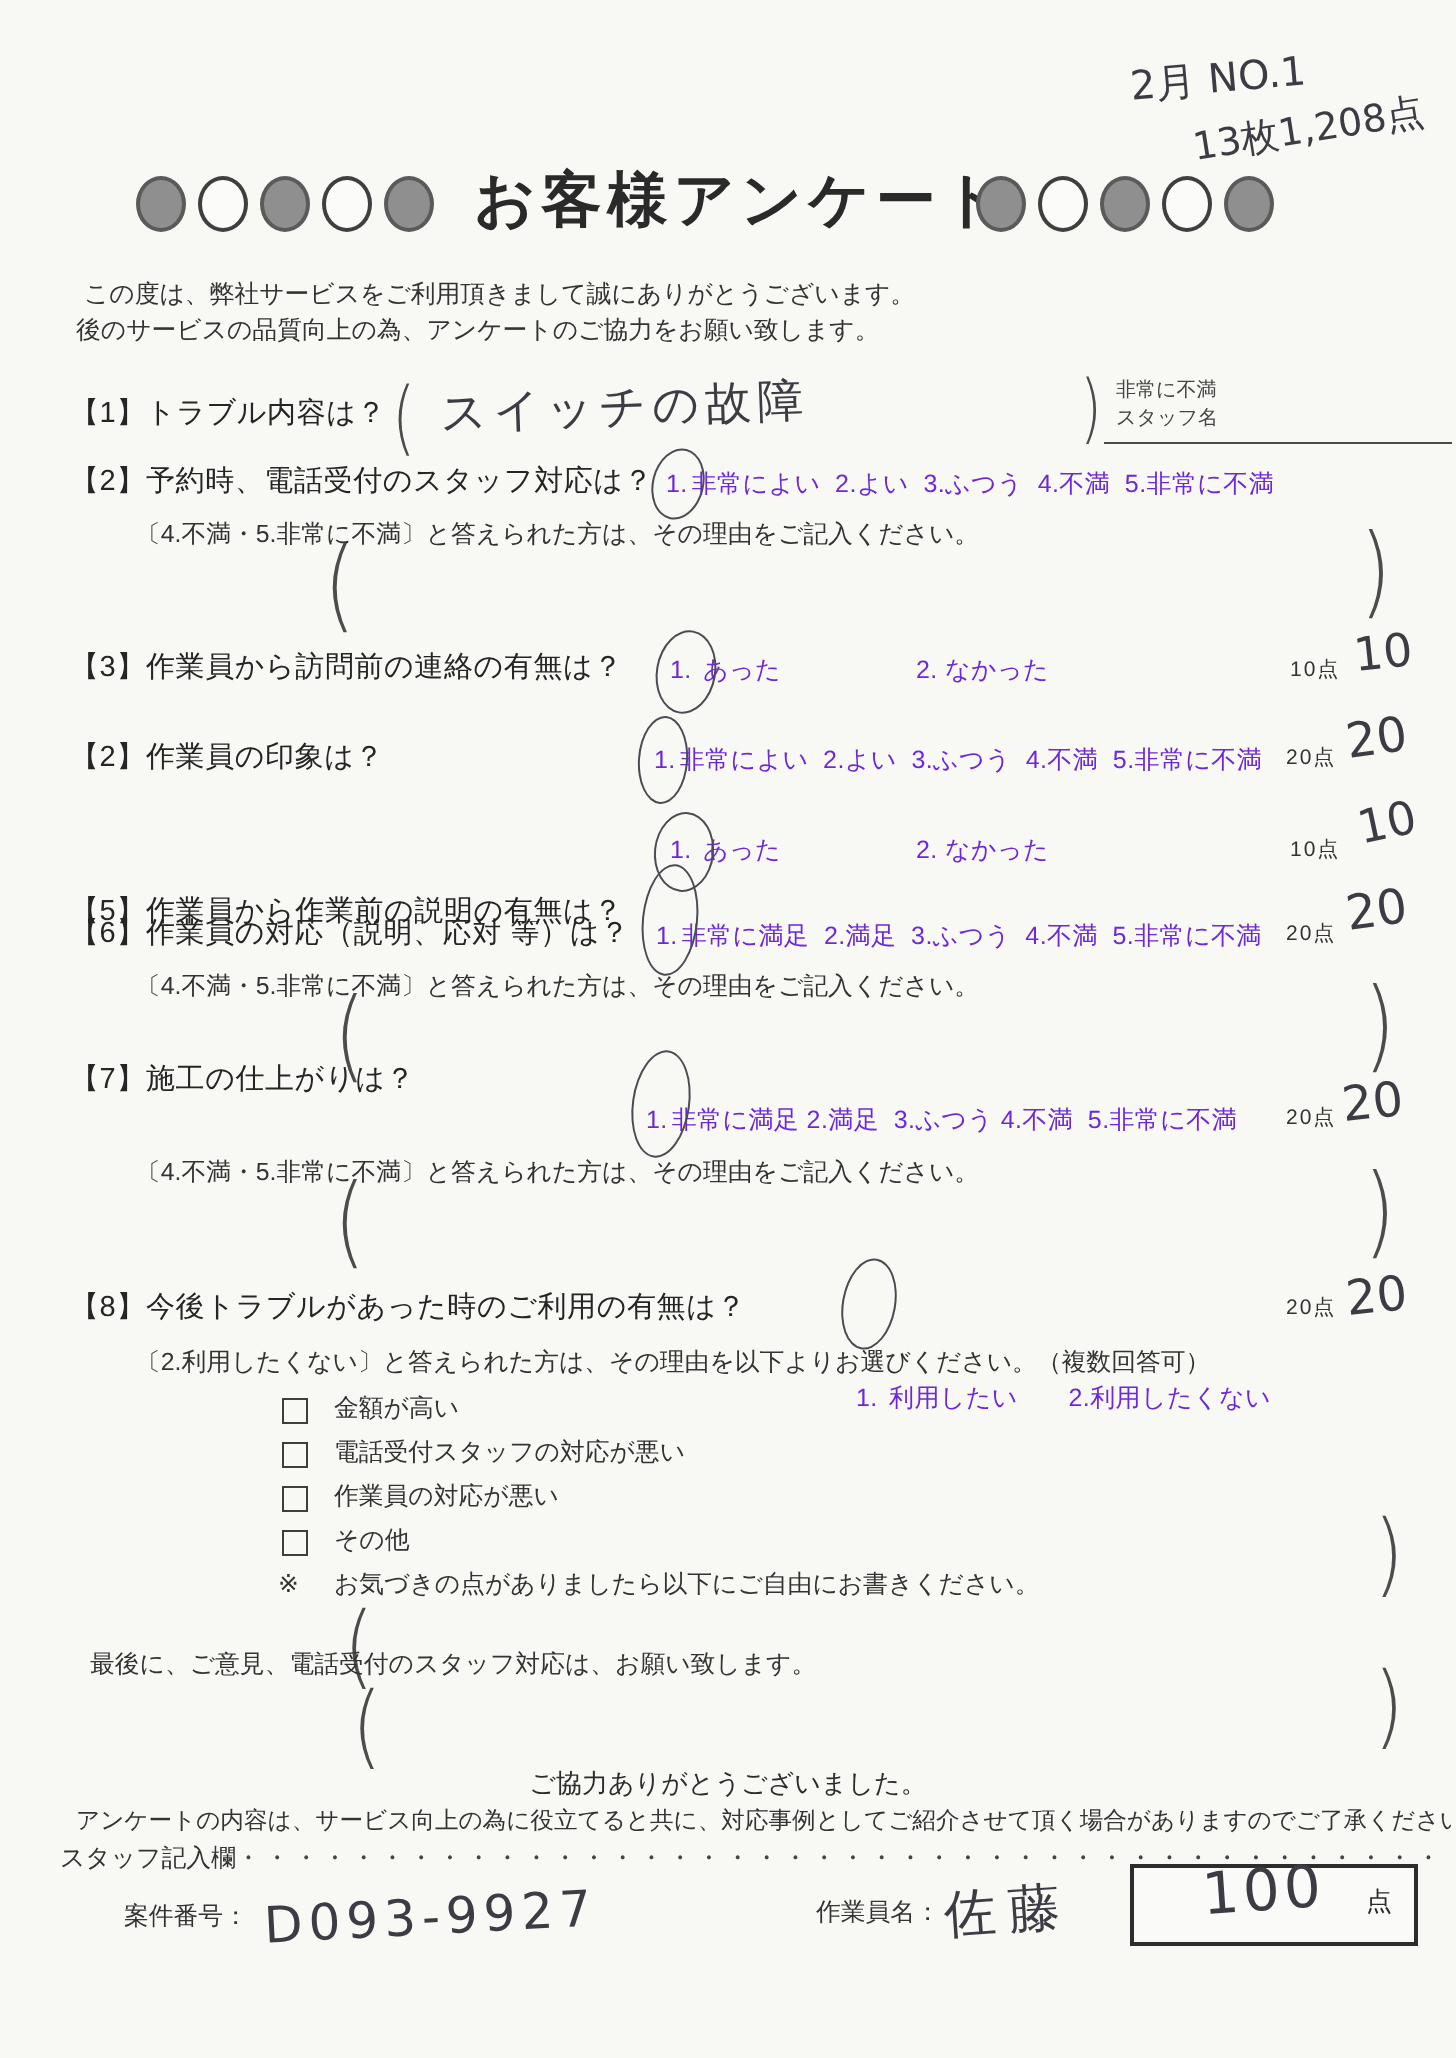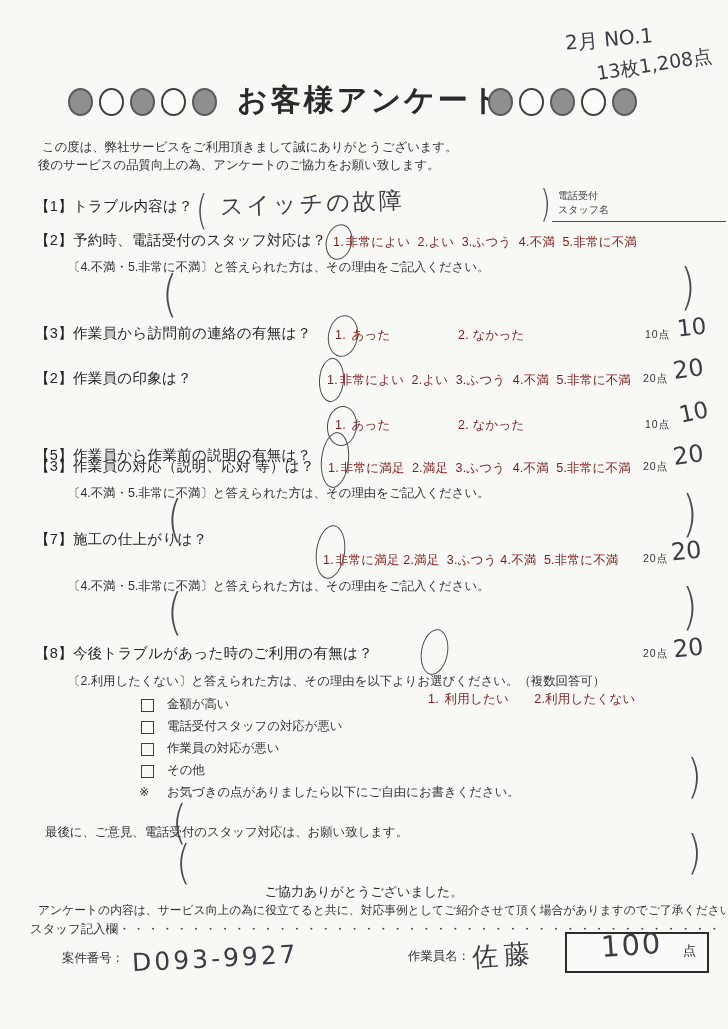--- a/index.html
+++ b/index.html
@@ -4,21 +4,21 @@
 <style>
   html,body{margin:0;padding:0;background:#e8e8e6;}
   .page{
     position:relative;width:728px;height:1029px;margin:0 auto;
     background:#f8f8f5;
     font-family:"Liberation Sans","DejaVu Sans",sans-serif;
     color:#2b2b2b;overflow:hidden;
   }
   .abs{position:absolute;white-space:pre;}
   .q{font-size:14.5px;color:#252525;letter-spacing:.3px;}
-  .opt{font-size:12.5px;color:#7f1d1d;letter-spacing:.2px;}
+  .opt{font-size:12.5px;color:#6d28d9;letter-spacing:.2px;}
   .opt .rest{margin-left:2px;}
   .small{font-size:12.4px;color:#333;}
   .tiny{font-size:10px;color:#444;line-height:13px;}
   .score-label{font-size:10.5px;color:#333;letter-spacing:1px;}
   .title{font-size:30px;font-weight:bold;color:#2a2a2a;letter-spacing:3px;}
   .hand{font-family:"DejaVu Sans",sans-serif;color:#3c3c44;}
   .paren{font-family:"DejaVu Sans",sans-serif;font-weight:200;color:#4c4c4c;line-height:1;}
   .dots{display:flex;gap:6px;}
   .dot{width:21px;height:24px;border-radius:50%;}
   .dot.filled{background:#8f8f8f;border:2px solid #5a5a5a;}
@@ -52,21 +52,21 @@
     <div class="dot filled"></div>
   </div>
 
   <div class="abs small" style="left:38px;top:157px;">後のサービスの品質向上の為、アンケートのご協力をお願い致します。</div>
   <div class="abs small" style="left:42px;top:139px;">この度は、弊社サービスをご利用頂きまして誠にありがとうございます。</div>
 
   <div class="abs q" style="left:35px;top:197px;">【1】トラブル内容は？</div>
   <div class="abs paren" style="left:196px;top:190px;font-size:30px;transform:scaleY(1.35);transform-origin:top;">(</div>
   <div class="abs hand" style="left:220px;top:188px;font-size:23px;transform:rotate(-2deg);letter-spacing:3px;">スイッチの故障</div>
   <div class="abs paren" style="left:540px;top:186px;font-size:28px;transform:scaleY(1.35);transform-origin:top;">)</div>
-  <div class="abs tiny" style="left:558px;top:189px;">電話受付</div>
+  <div class="abs tiny" style="left:558px;top:189px;">非常に不満</div>
   <div class="abs tiny" style="left:558px;top:203px;">スタッフ名</div>
   <div class="hline" style="left:552px;top:221px;width:174px;"></div>
 
   <div class="abs q" style="left:35px;top:231px;">【2】予約時、電話受付のスタッフ対応は？</div>
   <div class="abs opt" style="left:333px;top:234px;"><span>1.</span><span class="rest">非常によい  2.よい  3.ふつう  4.不満  5.非常に不満</span></div>
   <div class="ellipse" style="left:326px;top:224px;width:24px;height:34px;transform:rotate(14deg);"></div>
   <div class="abs small" style="left:68px;top:259px;">〔4.不満・5.非常に不満〕と答えられた方は、その理由をご記入ください。</div>
   <div class="abs paren" style="left:162px;top:268px;font-size:40px;transform:scaleY(1.25);transform-origin:top;">(</div>
   <div class="abs paren" style="left:680px;top:261px;font-size:40px;transform:scaleY(1.25);transform-origin:top;">)</div>
 
@@ -83,21 +83,21 @@
   <div class="abs score-label" style="left:643px;top:372px;">20点</div>
   <div class="abs hand" style="left:673px;top:355px;font-size:24px;transform:rotate(-8deg);">20</div>
 
   <div class="abs q" style="left:35px;top:414px;margin-top:32px;">【5】作業員から作業前の説明の有無は？</div>
   <div class="abs opt" style="left:335px;top:417px;"><span>1.</span><span class="rest"> あった</span></div>
   <div class="abs opt" style="left:458px;top:417px;">2. なかった</div>
   <div class="ellipse" style="left:327px;top:406px;width:28px;height:38px;transform:rotate(6deg);"></div>
   <div class="abs score-label" style="left:645px;top:418px;">10点</div>
   <div class="abs hand" style="left:679px;top:399px;font-size:23px;transform:rotate(-12deg);">10</div>
 
-  <div class="abs q" style="left:35px;top:457px;">【3】作業員の対応（説明、応対 等）は？</div>
+  <div class="abs q" style="left:35px;top:457px;">【6】作業員の対応（説明、応対 等）は？</div>
   <div class="abs opt" style="left:328px;top:460px;"><span>1.</span><span class="rest">非常に満足  2.満足  3.ふつう  4.不満  5.非常に不満</span></div>
   <div class="ellipse" style="left:321px;top:432px;width:26px;height:54px;transform:rotate(6deg);"></div>
   <div class="abs score-label" style="left:643px;top:460px;">20点</div>
   <div class="abs hand" style="left:673px;top:441px;font-size:24px;transform:rotate(-8deg);">20</div>
   <div class="abs small" style="left:68px;top:485px;">〔4.不満・5.非常に不満〕と答えられた方は、その理由をご記入ください。</div>
   <div class="abs paren" style="left:167px;top:493px;font-size:40px;transform:scaleY(1.25);transform-origin:top;">(</div>
   <div class="abs paren" style="left:682px;top:488px;font-size:40px;transform:scaleY(1.25);transform-origin:top;">)</div>
 
   <div class="abs q" style="left:35px;top:530px;">【7】施工の仕上がりは？</div>
   <div class="abs opt" style="left:323px;top:552px;"><span>1.</span><span class="rest">非常に満足 2.満足  3.ふつう 4.不満  5.非常に不満</span></div>

